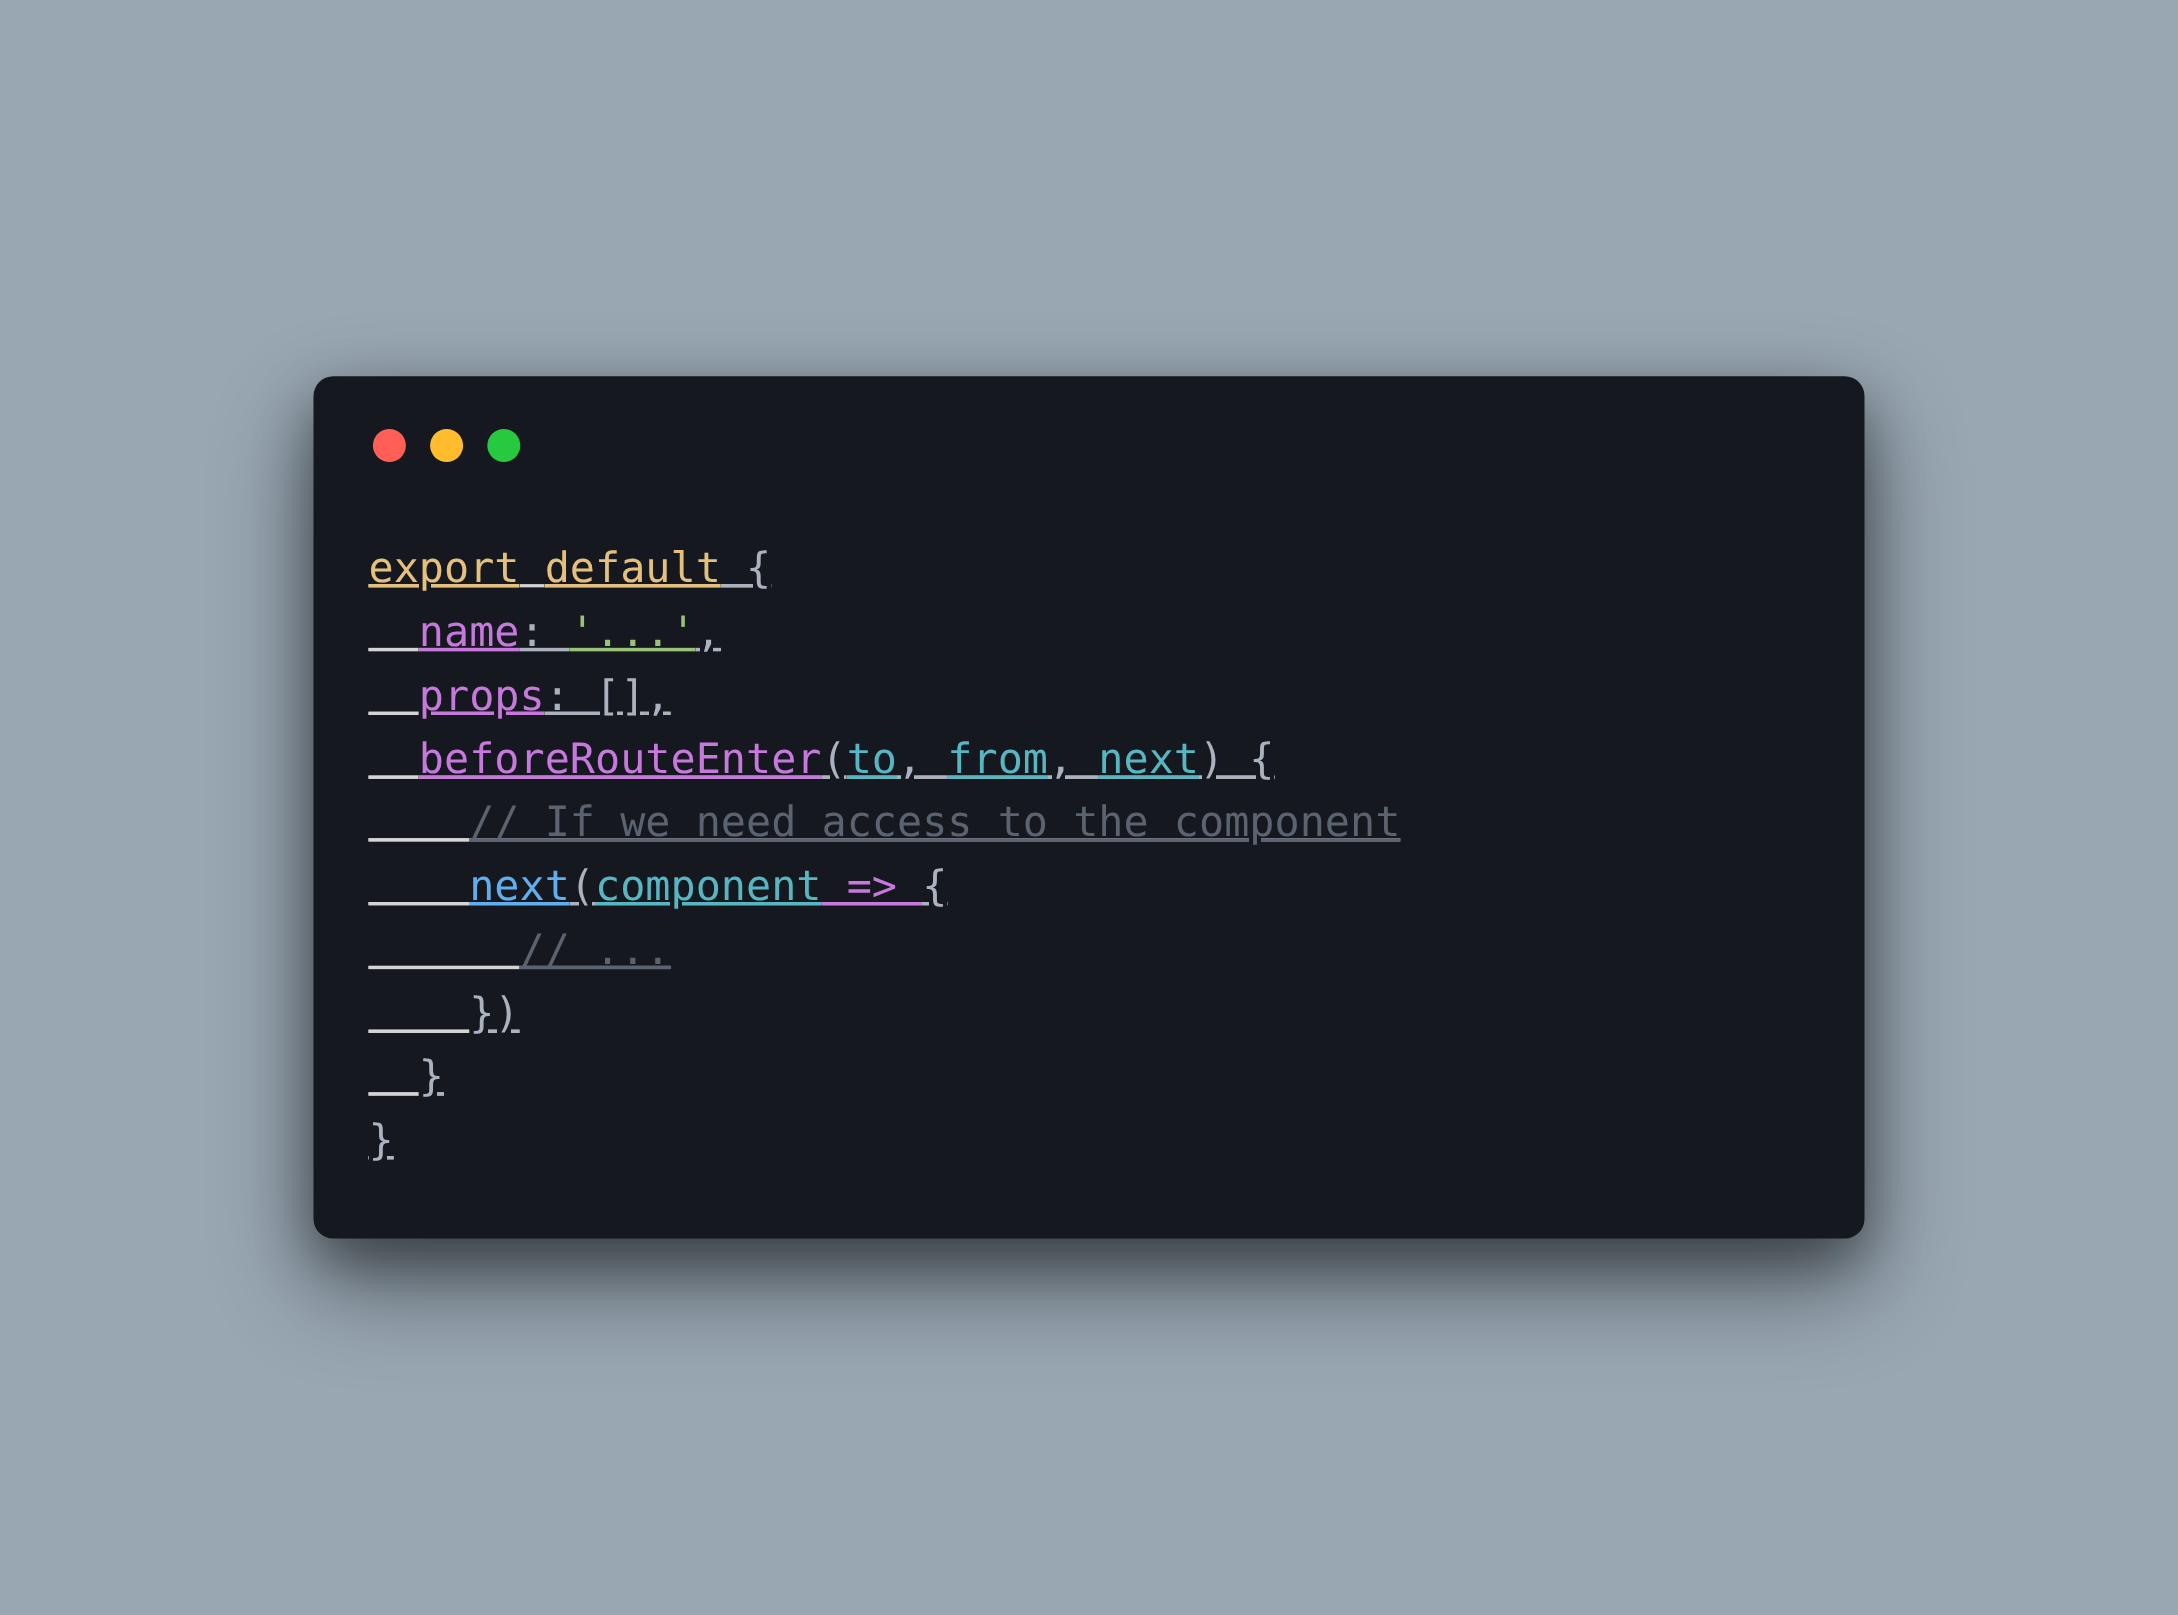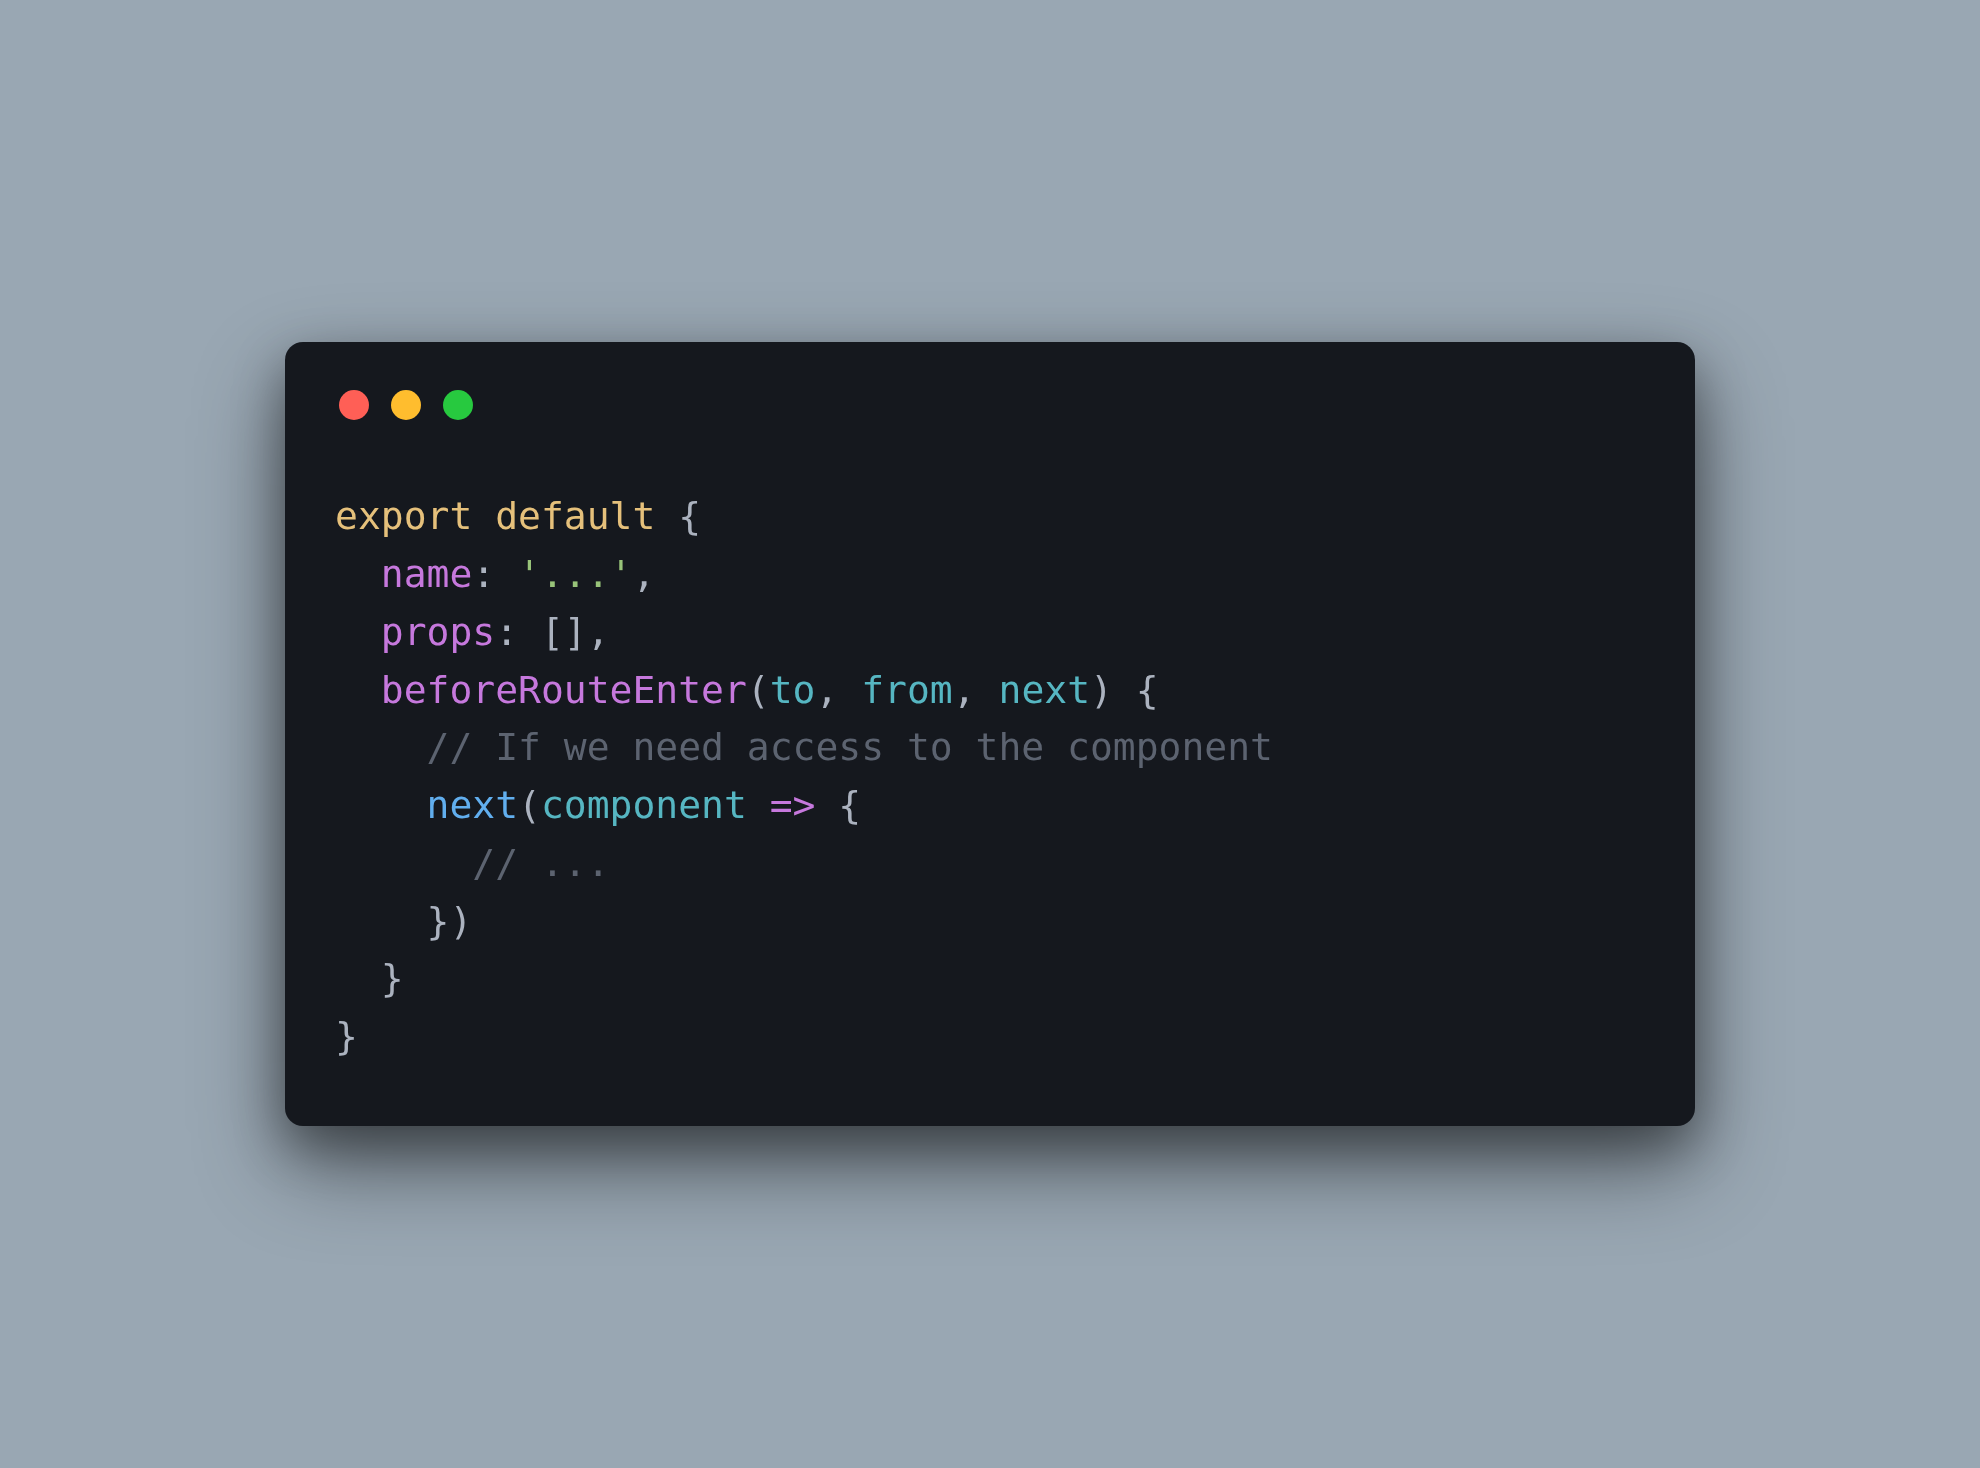--- a/index.html
+++ b/index.html
@@ -1,18 +1,19 @@
 <!DOCTYPE html>
 <html><head>
   <meta charset="utf-8">
   <style>
     * {
       margin: 0;
       padding: 0;
       box-sizing: border-box;
+      text-decoration: underline;
     }
     body {
       background: #99a7b3;
       width: 1980px;
       height: 1468px;
       display: flex;
       align-items: center;
       justify-content: center;
       font-family: "SF Mono", "Monaco", "Menlo", "Consolas", monospace;
     }

